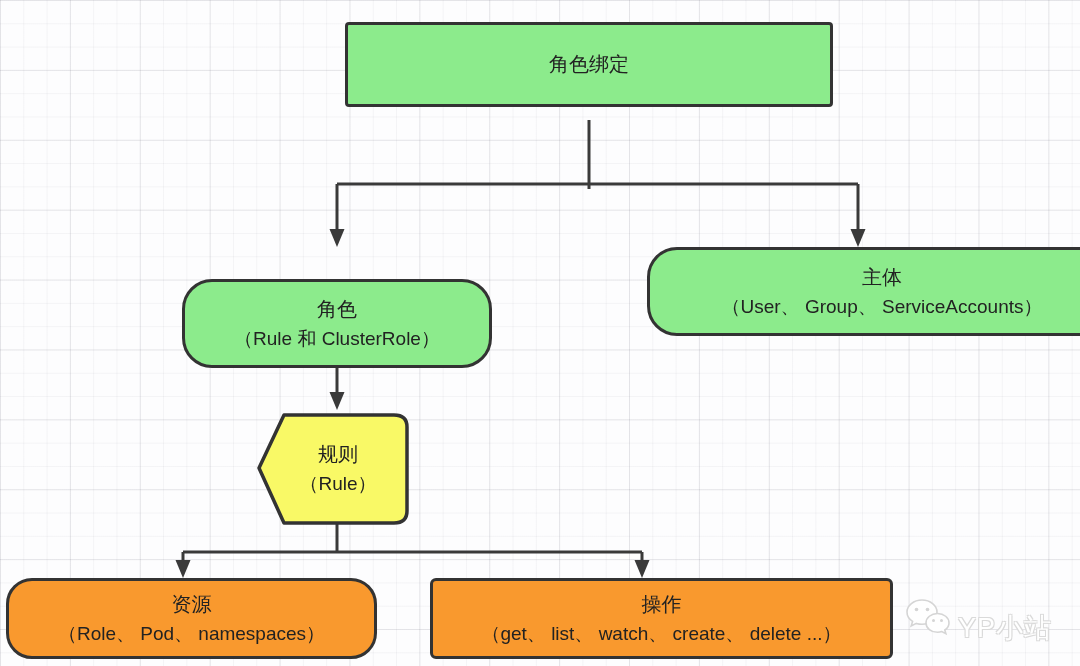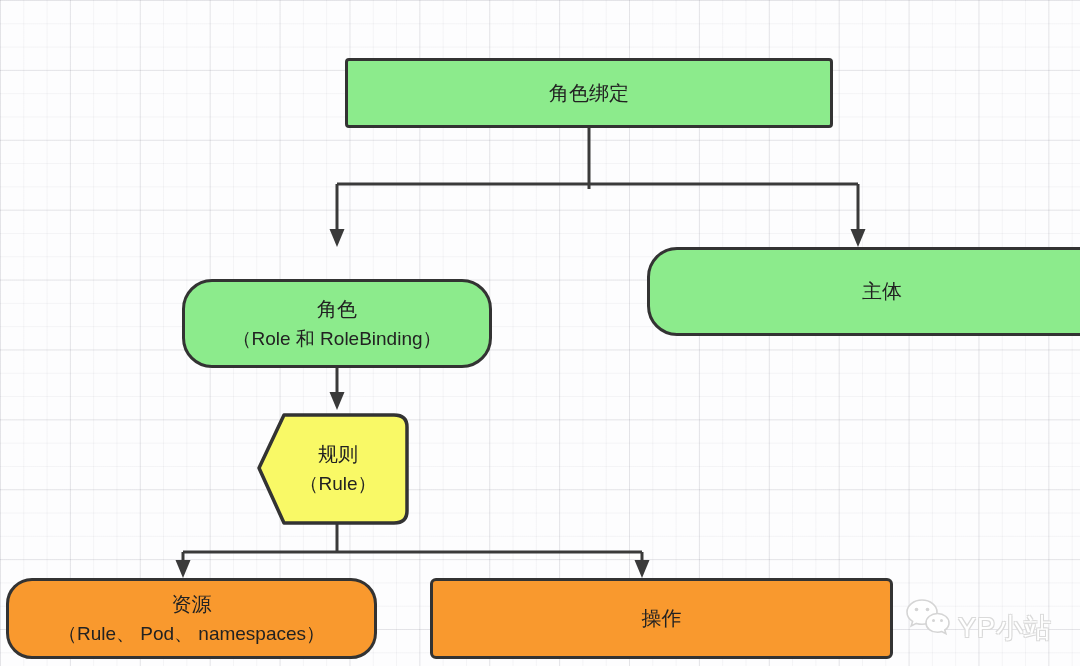--- a/index.html
+++ b/index.html
@@ -40,21 +40,21 @@
   }
   .node .title { font-size: 20px; }
   .node .subtitle { font-size: 19px; white-space: nowrap; }
 
   .node-box {
     border: 3px solid #333333;
   }
   .node-green { background: #8CEB8C; }
   .node-orange { background: #F9992E; }
 
-  #node-role-binding { left: 345px; top: 22px;  width: 488px; height: 70px; border-radius: 4px; margin-top: 36px; }
+  #node-role-binding { left: 345px; top: 22px;  width: 488px; height: 85px; border-radius: 4px; }
   #node-role         { left: 182px; top: 247px; width: 310px; height: 89px; border-radius: 30px; margin-top: 32px; }
   #node-subject      { left: 647px; top: 247px; width: 470px; height: 89px; border-radius: 30px; }
   #node-resource     { left: 6px;   top: 578px; width: 371px; height: 81px; border-radius: 26px; }
   #node-operation    { left: 430px; top: 578px; width: 463px; height: 81px; border-radius: 6px; }
 
   
   #node-rule-text { left: 269px; top: 415px; width: 138px; height: 108px; background: transparent; }
 
   .watermark {
     position: absolute;
@@ -107,39 +107,41 @@
 
     <path d="M259 468 L284 415 L394 415 Q407 415 407 427 L407 511 Q407 523 394 523 L284 523 Z" fill="#F9F966" stroke="#333333" stroke-width="3.5" stroke-linejoin="round"></path>
   </svg>
 
   <div class="node node-box node-green" id="node-role-binding">
     <div class="title">角色绑定</div>
   </div>
 
   <div class="node node-box node-green" id="node-role">
     <div class="title">角色</div>
-    <div class="subtitle">（Role 和 RoleBinding）</div>
+    <div class="subtitle">（Rule 和 ClusterRole）</div>
   </div>
 
   <div class="node node-box node-green" id="node-subject">
     <div class="title">主体</div>
+    <div class="subtitle">（User、 Group、 ServiceAccounts）</div>
   </div>
 
   <div class="node" id="node-rule-text">
     <div class="title">规则</div>
     <div class="subtitle">（Rule）</div>
   </div>
 
   <div class="node node-box node-orange" id="node-resource">
     <div class="title">资源</div>
-    <div class="subtitle">（Rule、 Pod、 namespaces）</div>
+    <div class="subtitle">（Role、 Pod、 namespaces）</div>
   </div>
 
   <div class="node node-box node-orange" id="node-operation">
     <div class="title">操作</div>
+    <div class="subtitle">（get、 list、 watch、 create、 delete ...）</div>
   </div>
 
   <div class="watermark">
     <span>
       <svg width="48" height="40" viewBox="0 0 48 40">
         <g fill="#ffffff" stroke="#d5d5d5" stroke-width="1.6">
           <path d="M19 4 C10.7 4 4 9.4 4 16 c0 3.8 2.2 7.2 5.6 9.4 l-1.4 4.6 5.2-2.6 c1.7 0.5 3.6 0.8 5.6 0.8 8.3 0 15-5.4 15-12.2 C34 9.4 27.3 4 19 4 Z"></path>
           <path d="M34.5 17.5 c-6.4 0-11.5 4.2-11.5 9.4 0 5.2 5.1 9.4 11.5 9.4 1.5 0 3-0.2 4.3-0.7 l4.1 2 -1.1-3.6 c2.6-1.7 4.2-4.3 4.2-7.1 0-5.2-5.1-9.4-11.5-9.4 Z"></path>
         </g>
         <g fill="#d5d5d5" stroke="none">

